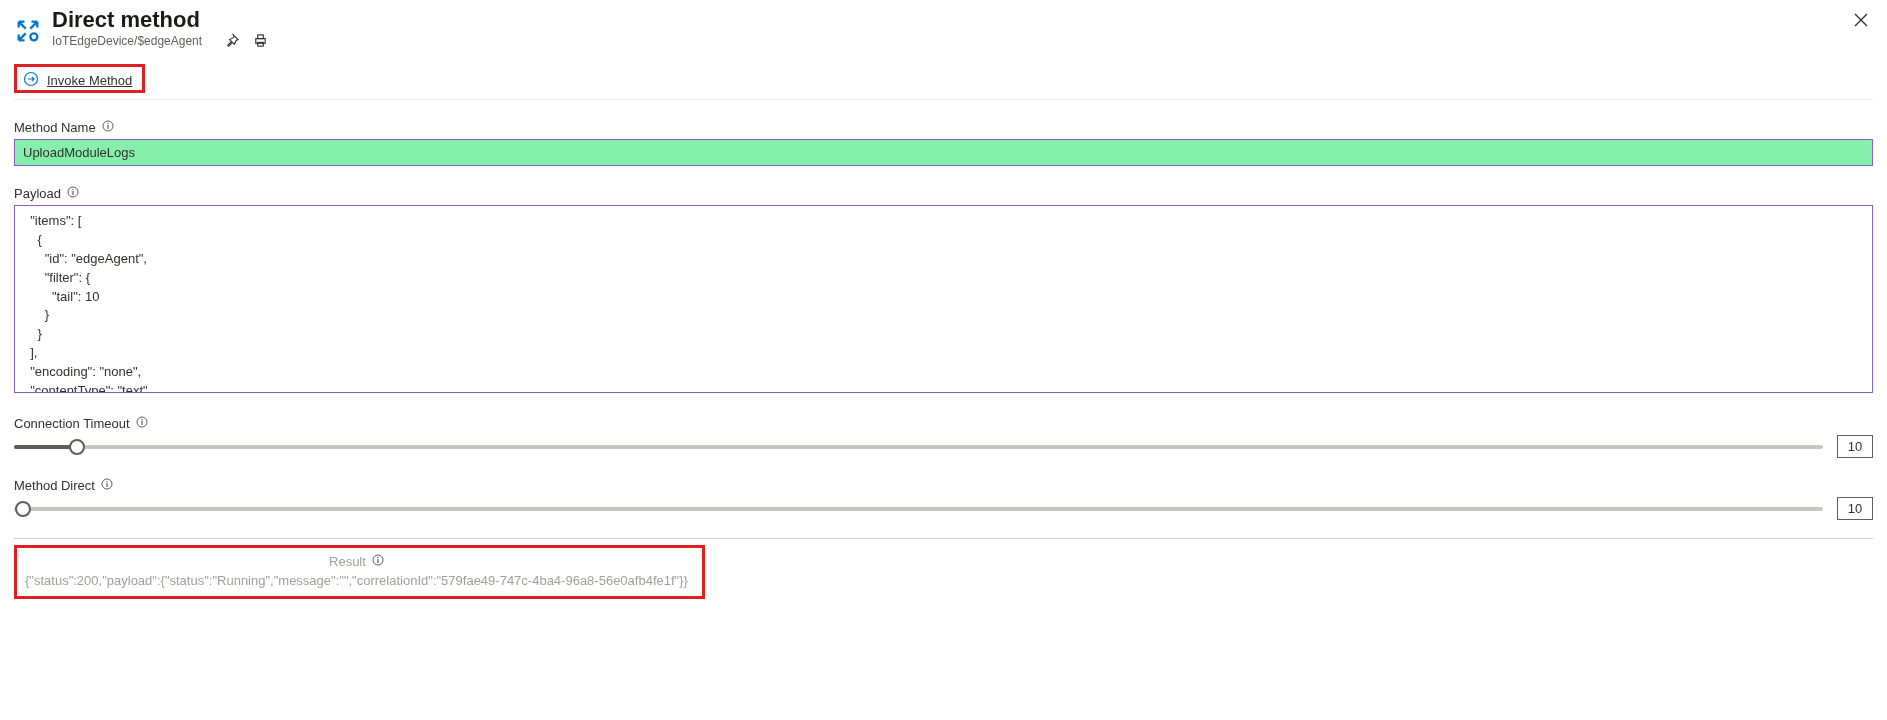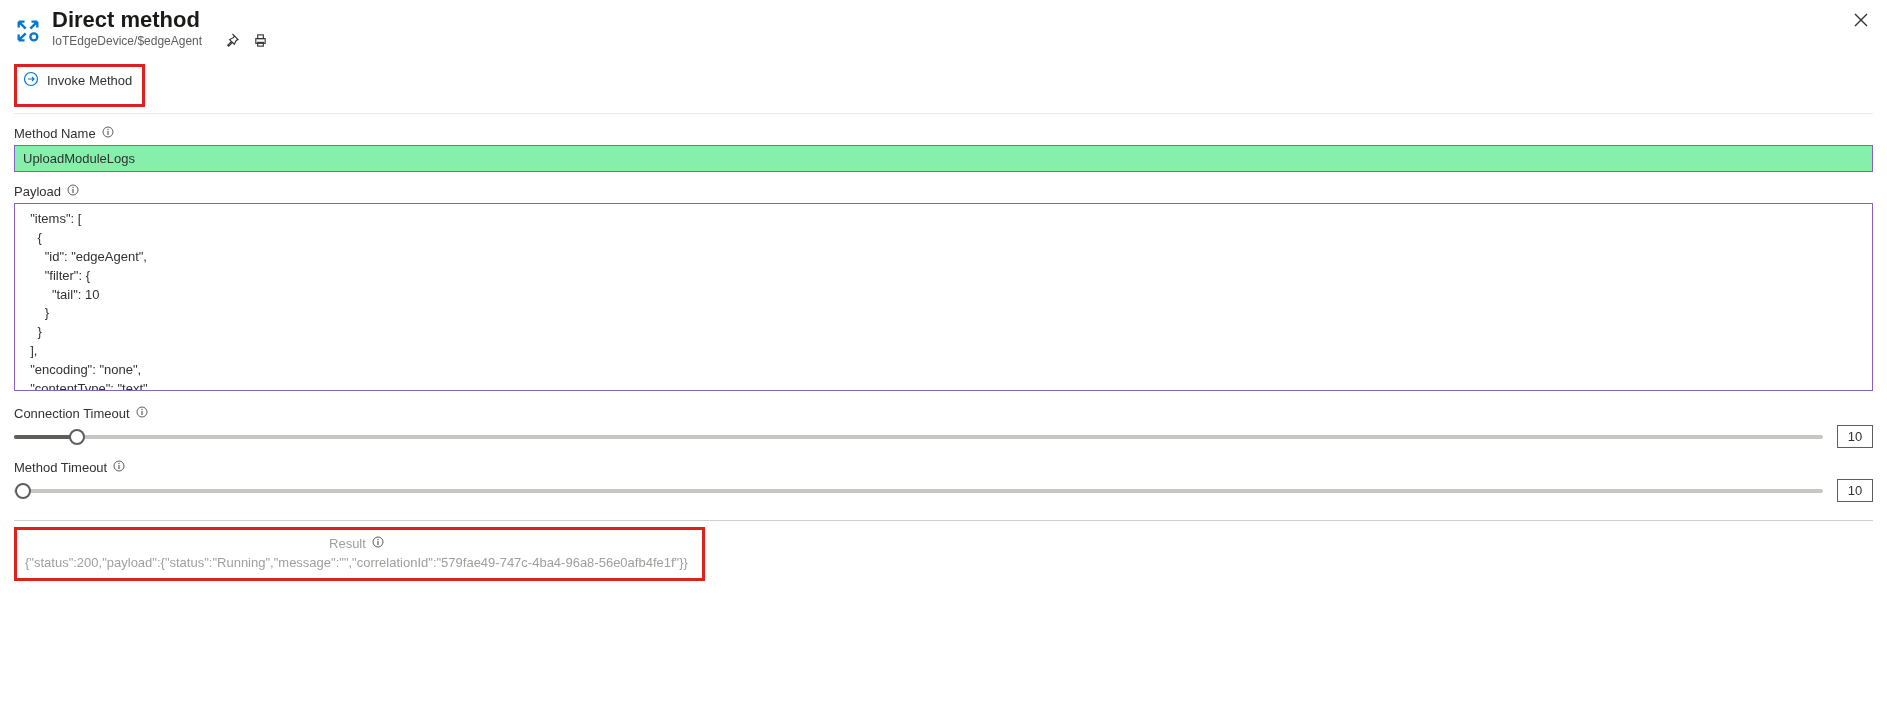--- a/index.html
+++ b/index.html
@@ -52,27 +52,28 @@
   .toolbar {
     margin-top: 16px;
     border-bottom: 1px solid #edebe9;
     padding-bottom: 6px;
   }
   .invoke-wrap {
     display: inline-flex;
     align-items: center;
     gap: 8px;
     border: 3px solid #e02020;
-    padding: 4px 10px 14px 6px;
+    padding: 4px 10px 0 6px;
     cursor: pointer;
+    text-decoration: underline;
   }
   .invoke-wrap .icn svg { width: 16px; height: 16px; color: #0078d4; }
   .invoke-wrap .lbl { font-size: 13px; color: #323130; }
 
-  .section { margin-top: 12px; }
+  .section { margin-top: 20px; }
   .field-label {
     display: flex;
     align-items: center;
     gap: 6px;
     font-size: 13px;
     color: #323130;
     margin-bottom: 4px;
   }
   .info-ic svg { width: 12px; height: 12px; color: #605e5c; }
 
@@ -282,21 +283,21 @@
         <div class="slider-fill" id="ct-fill" style="width: 3.5%;"></div>
         <div class="slider-thumb" id="ct-thumb" style="left: 3.5%;"></div>
       </div>
       <div class="slider-value">10</div>
     </div>
   </div>
 
   
   <div class="section">
     <div class="field-label">
-      <span>Method Timeout</span>
+      <span>Method Direct</span>
       <span class="info-ic">
         <svg viewBox="0 0 12 12">
             <circle cx="6" cy="6" r="5" fill="none" stroke="currentColor"></circle>
             <circle cx="6" cy="3.5" r="0.7" fill="currentColor"></circle>
             <rect x="5.4" y="5" width="1.2" height="4" fill="currentColor"></rect>
           </svg>
       </span>
     </div>
     <div class="slider-row">
       <div class="slider">

